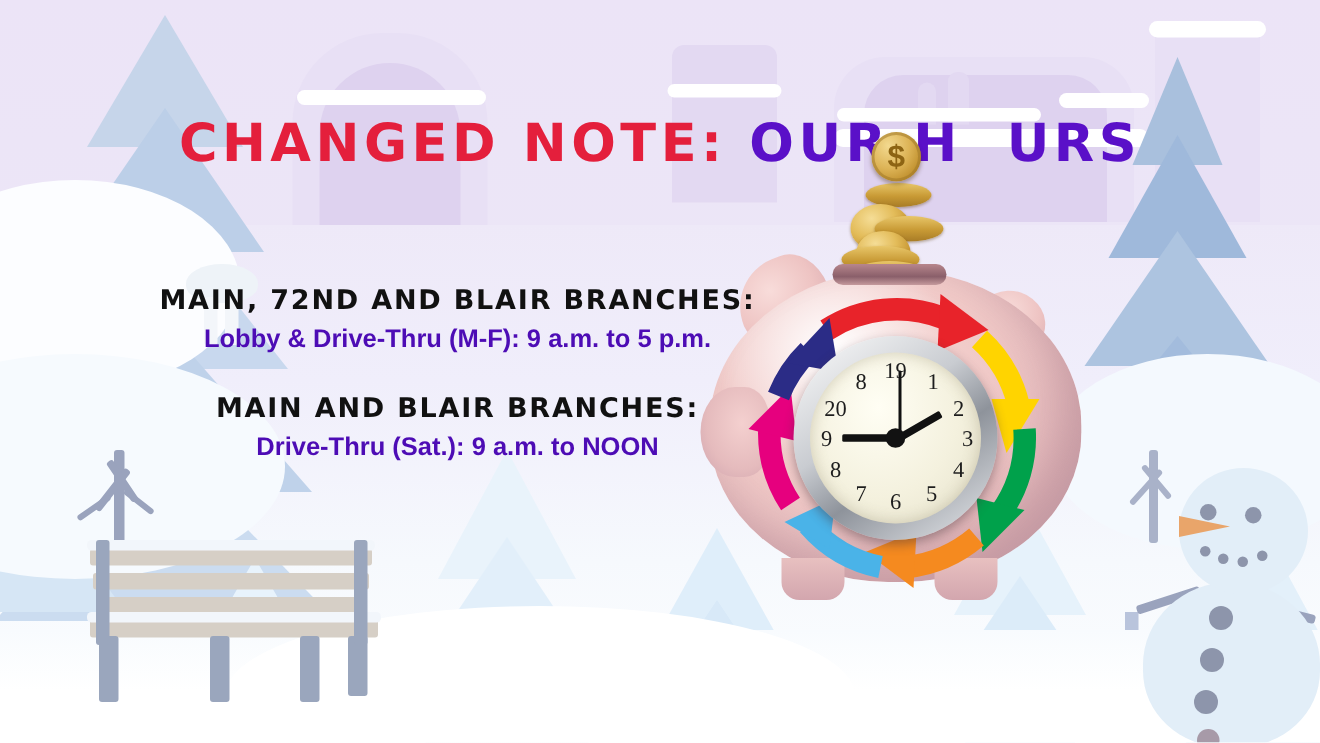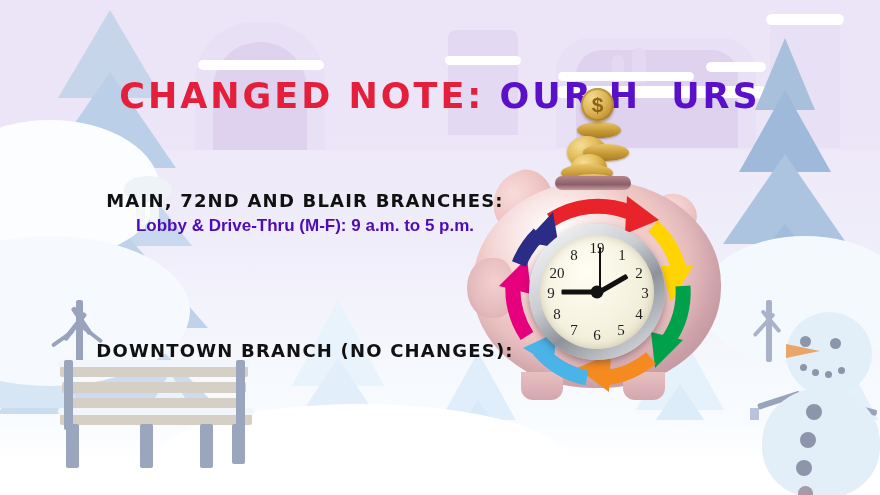--- a/index.html
+++ b/index.html
@@ -377,24 +377,25 @@
   <div class="coin-o" style="left:581px; top:88px; width:33px; height:33px; font-size:21px; z-index:31;">
     <span>$</span>
   </div>
 
   <div class="blk" style="left:95px; top:190px;">
     <div class="hdr">MAIN, 72ND AND BLAIR BRANCHES:</div>
     <div class="sub">Lobby &amp; Drive-Thru (M-F): 9 a.m. to 5 p.m.</div>
   </div>
 
   <div class="blk" style="left:95px; top:262px;">
+    <div class="hdr">MAIN AND BLAIR BRANCHES:</div>
+    <div class="sub">Drive-Thru (Sat.): 9 a.m. to NOON</div>
   </div>
 
   <div class="blk" style="left:95px; top:340px;">
-    <div class="hdr">DOWNTOWN BRANCH (NO CHANGES):</div>
   </div>
 
   <div id="piggy-wrap">
 
     <div>
       <div class="coin-flat" style="left:122px; top:-28px; width:44px; height:16px;"></div>
       <div class="coin" style="left:112px; top:-14px; width:40px; height:32px;"></div>
       <div class="coin-flat" style="left:128px; top:-6px;  width:46px; height:17px;"></div>
       <div class="coin" style="left:116px; top:4px;   width:36px; height:28px;"></div>
       <div class="coin-flat" style="left:106px; top:14px;  width:52px; height:18px;"></div>

